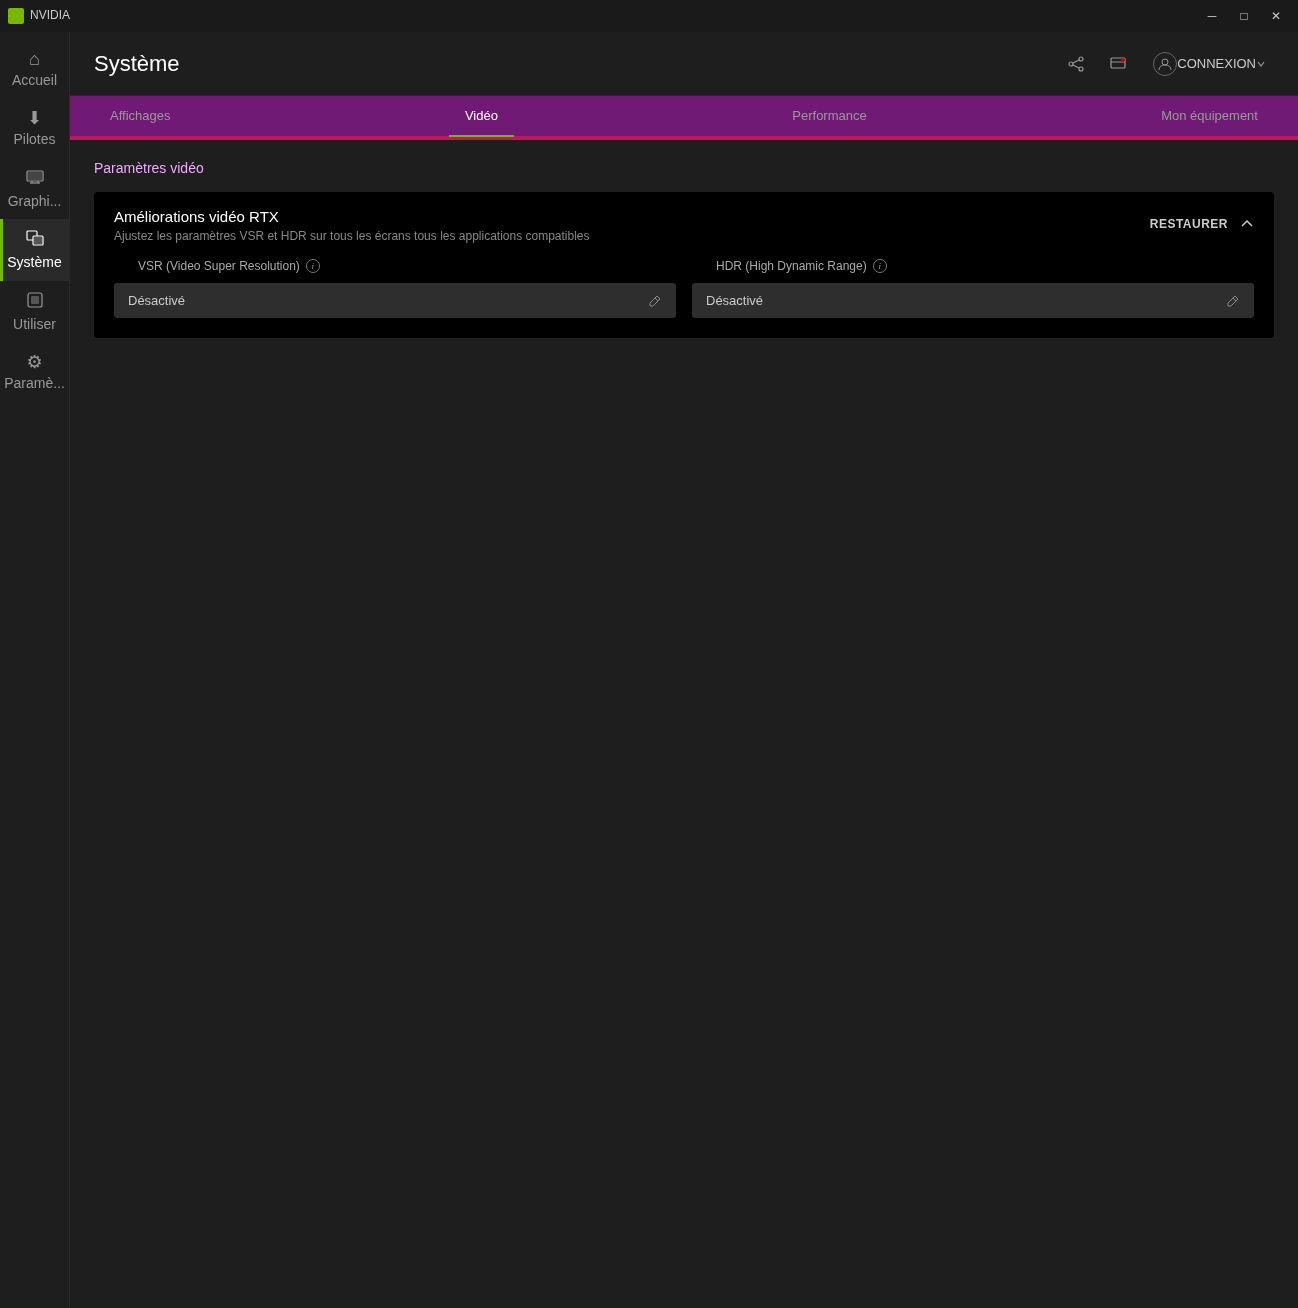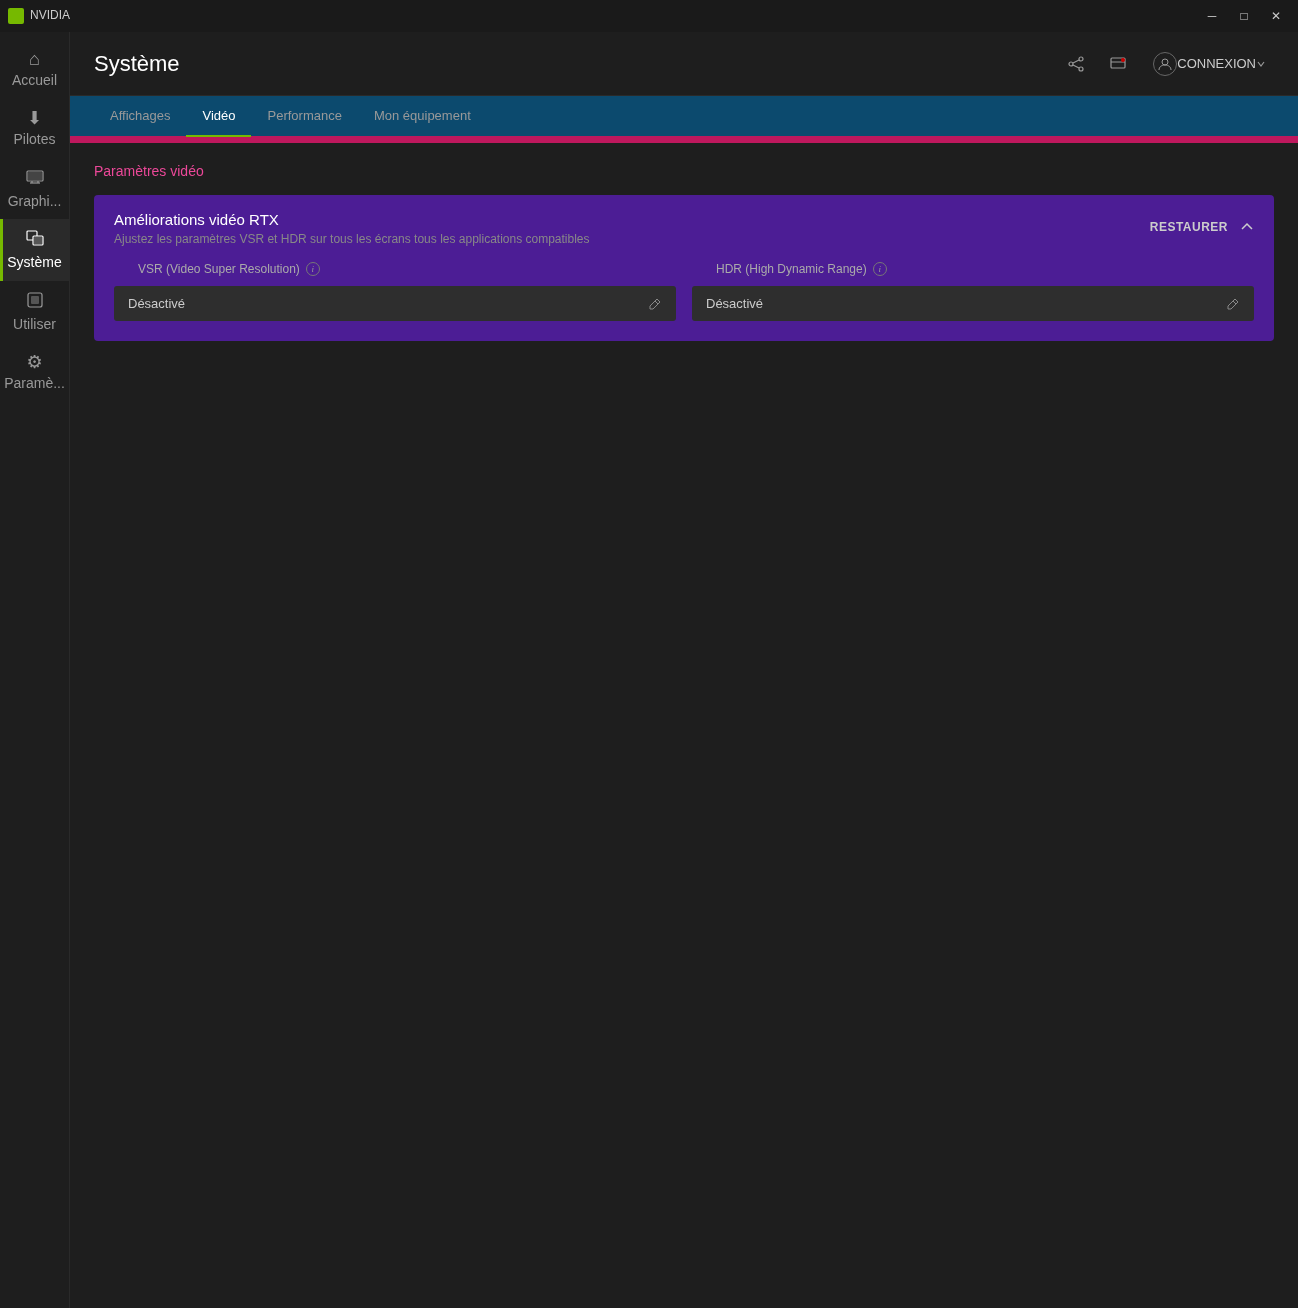--- a/index.html
+++ b/index.html
@@ -161,22 +161,23 @@
       display: flex;
       align-items: center;
       justify-content: center;
       font-size: 12px;
     }
 
     
     .tabs {
       display: flex;
       padding: 0 24px;
-      border-bottom: 7px solid #be185d;
-      background: #0c4a6e;
+      border-bottom: 4px solid #be185d;
+      background: #701a75;
+      justify-content: space-between;
     }
     .tab {
       padding: 12px 16px;
       font-size: 13px;
       color: #999;
       cursor: pointer;
       border-bottom: 2px solid transparent;
       margin-bottom: -1px;
       white-space: nowrap;
     }
@@ -186,28 +187,28 @@
     }
 
     
     .content-area {
       flex: 1;
       padding: 20px 24px;
       overflow-y: auto;
     }
     .section-title {
       font-size: 14px;
-      color: #ec4899;
+      color: #f0abfc;
       margin-bottom: 16px;
       font-weight: 400;
     }
 
     
     .card {
-      background: #4c1d95;
+      background: #000000;
       border-radius: 4px;
       margin-bottom: 16px;
     }
     .card-header {
       display: flex;
       align-items: center;
       justify-content: space-between;
       padding: 16px 20px;
     }
     .card-header-left {}

